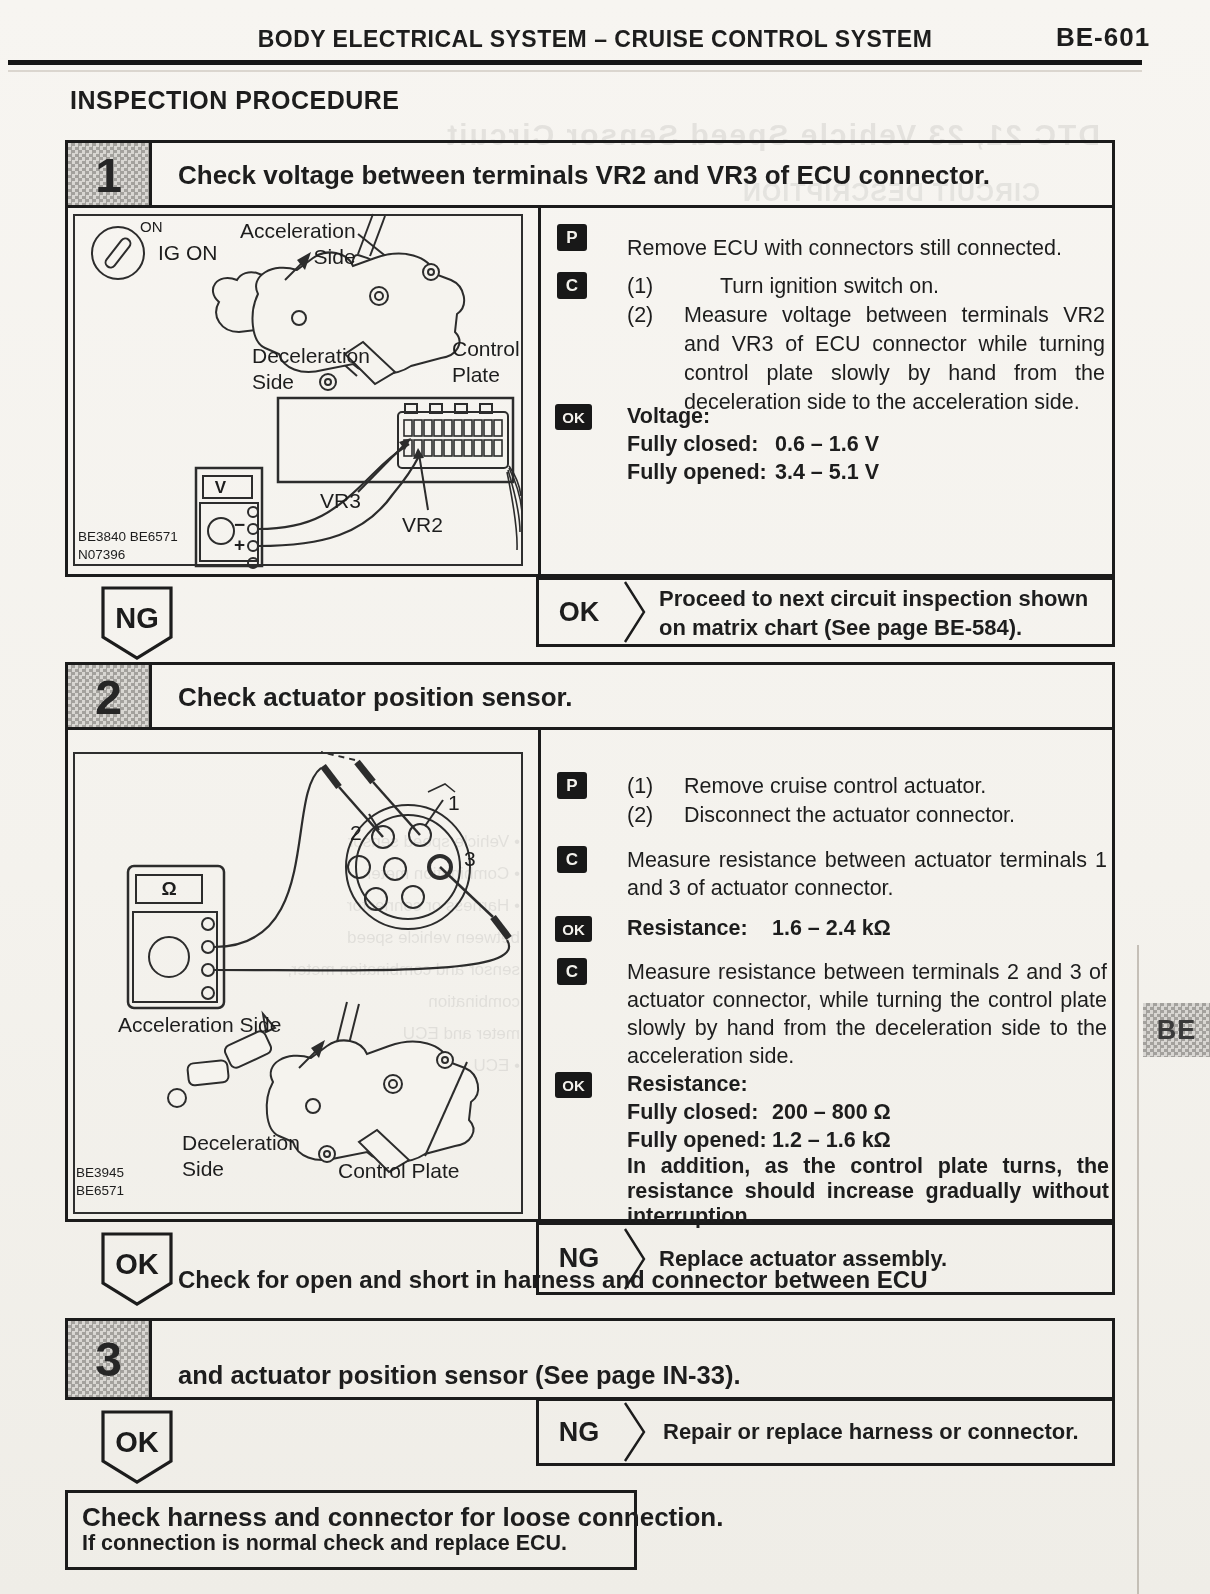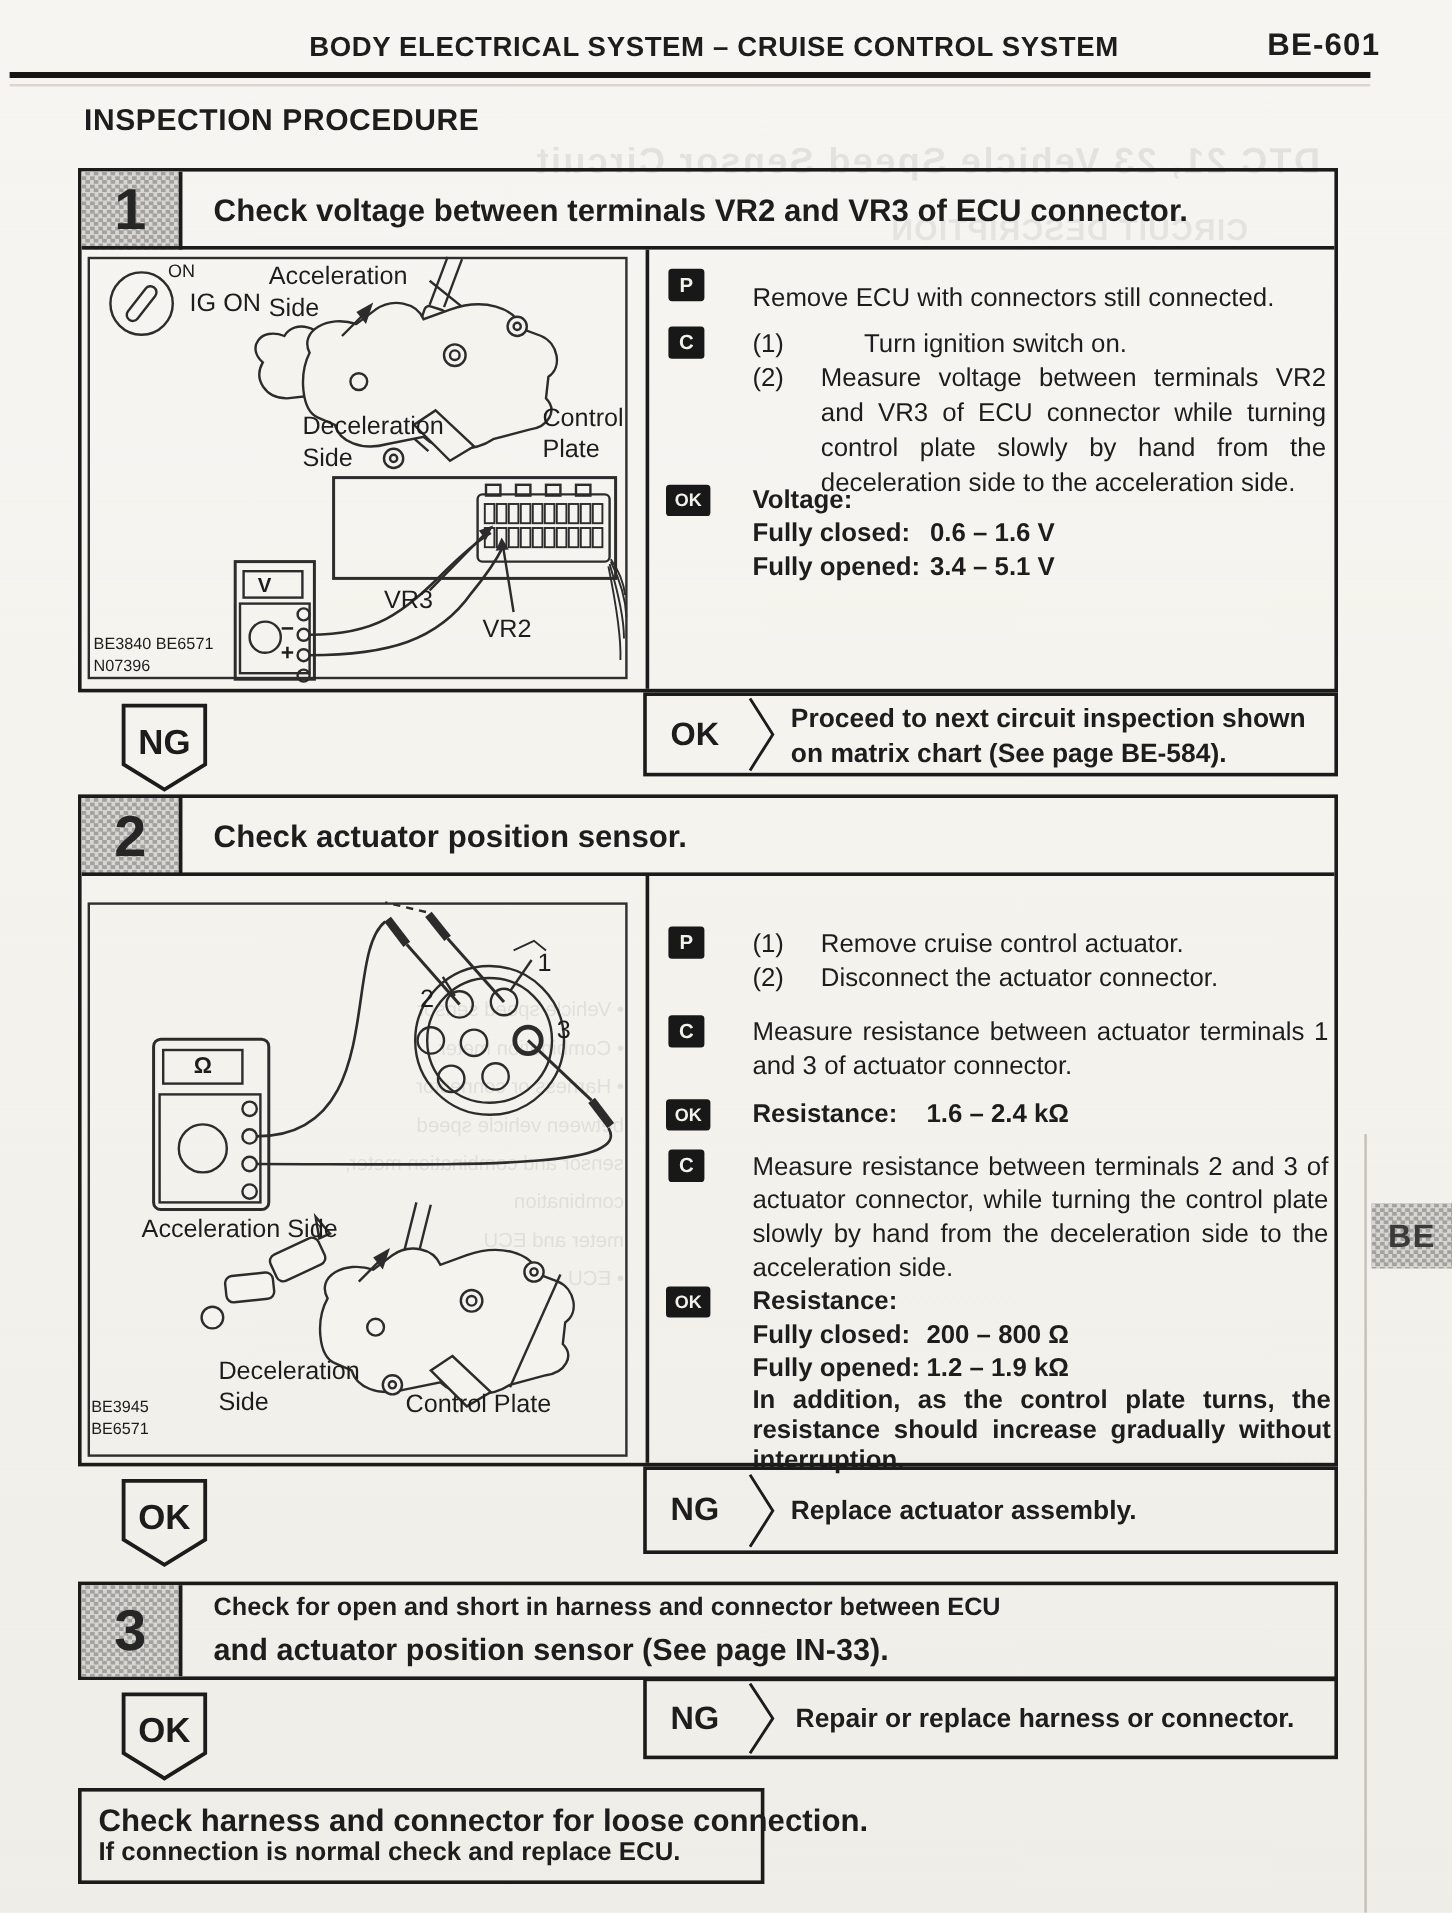--- a/index.html
+++ b/index.html
@@ -150,21 +150,21 @@
         <circle cx="180" cy="315" r="5"></circle>
       <circle cx="180" cy="332" r="5"></circle>
         <circle cx="180" cy="349" r="5"></circle>
       <path d="M185 315 C240 315 262 298 300 260 C320 240 330 234 336 230" stroke-width="2.2"></path>
       <path d="M185 332 C250 332 292 320 320 280 C335 262 342 250 346 242" stroke-width="2.2"></path>
     </g>
   </svg>
 
   <div class="t" style="left:140px;top:218px;font-size:15px;">ON</div>
   <div class="t lbl" style="left:158px;top:240px;">IG ON</div>
-  <div class="t lbl pre" style="left:224px;top:218px;">Acceleration
+  <div class="t lbl pre" style="left:240px;top:218px;text-align:right;">Acceleration
 Side</div>
   <div class="t lbl pre" style="left:252px;top:343px;">Deceleration
 Side</div>
   <div class="t lbl pre" style="left:452px;top:336px;">Control
 Plate</div>
   <div class="t lbl" style="left:320px;top:488px;">VR3</div>
   <div class="t lbl" style="left:402px;top:512px;">VR2</div>
   <div class="t" style="left:196px;top:478px;width:49px;text-align:center;font-size:17px;font-weight:bold;">V</div>
   <div class="t b" style="left:234px;top:514px;font-size:19px;">−</div>
   <div class="t b" style="left:234px;top:534px;font-size:19px;">+</div>
@@ -305,41 +305,41 @@
     <span>C</span>
   </div>
   <div class="t body-txt j" style="left:627px;top:958px;width:480px;">Measure resistance between terminals 2 and 3 of actuator connector, while turning the control plate slowly by hand from the deceleration side to the acceleration side.</div>
   <div class="badge wide" style="left:555px;top:1072px;">
     <span>OK</span>
   </div>
   <div class="t body-txt b" style="left:627px;top:1070px;">Resistance:</div>
   <div class="t body-txt b" style="left:627px;top:1098px;">Fully closed:</div>
   <div class="t body-txt b" style="left:772px;top:1098px;">200 – 800 Ω</div>
   <div class="t body-txt b" style="left:627px;top:1126px;">Fully opened:</div>
-  <div class="t body-txt b" style="left:772px;top:1126px;">1.2 – 1.9 kΩ</div>
+  <div class="t body-txt b" style="left:772px;top:1126px;">1.2 – 1.6 kΩ</div>
   <div class="t b j" style="left:627px;top:1154px;width:482px;font-size:21.5px;line-height:25px;">In addition, as the control plate turns, the resistance should increase gradually without interruption.</div>
 
   <svg class="pent" style="left:98px;top:1230px;" width="78" height="78" viewBox="0 0 78 78">
     <path d="M5 4 H73 V53 L39 74 L5 53 Z" fill="none" stroke="#1c1c1c" stroke-width="3.2"></path>
     <text x="39" y="44" text-anchor="middle">OK</text>
   </svg>
 
   <div class="result-box" style="left:536px;top:1222px;width:579px;height:73px;">
     <div class="result-label" style="left:8px;top:0;width:64px;height:67px;">NG</div>
     <svg class="chev" style="left:82px;top:2px;" width="28" height="64" viewBox="0 0 28 64">
       <path d="M4 2 L23 32 L4 62" fill="none" stroke="#1c1c1c" stroke-width="2.4"></path>
     </svg>
     <div class="result-text" style="left:120px;top:0;width:445px;line-height:67px;">Replace actuator assembly.</div>
   </div>
 
   <div class="box" style="left:65px;top:1318px;width:1050px;height:82px;"></div>
   <div class="numcell hatch" style="left:68px;top:1321px;width:84px;height:76px;">
     <span>3</span>
   </div>
-  <div class="t b" style="left:178px;top:1328px;font-size:21px;">Check for open and short in harness and connector between ECU</div>
+  <div class="t b" style="left:178px;top:1266px;font-size:24px;">Check for open and short in harness and connector between ECU</div>
   <div class="t b" style="left:178px;top:1361px;font-size:25.5px;">and actuator position sensor (See page IN-33).</div>
 
   <svg class="pent" style="left:98px;top:1408px;" width="78" height="78" viewBox="0 0 78 78">
     <path d="M5 4 H73 V53 L39 74 L5 53 Z" fill="none" stroke="#1c1c1c" stroke-width="3.2"></path>
     <text x="39" y="44" text-anchor="middle">OK</text>
   </svg>
 
   <div class="result-box" style="left:536px;top:1398px;width:579px;height:68px;">
     <div class="result-label" style="left:8px;top:0;width:64px;height:62px;">NG</div>
     <svg class="chev" style="left:82px;top:0;" width="28" height="62" viewBox="0 0 28 62">

